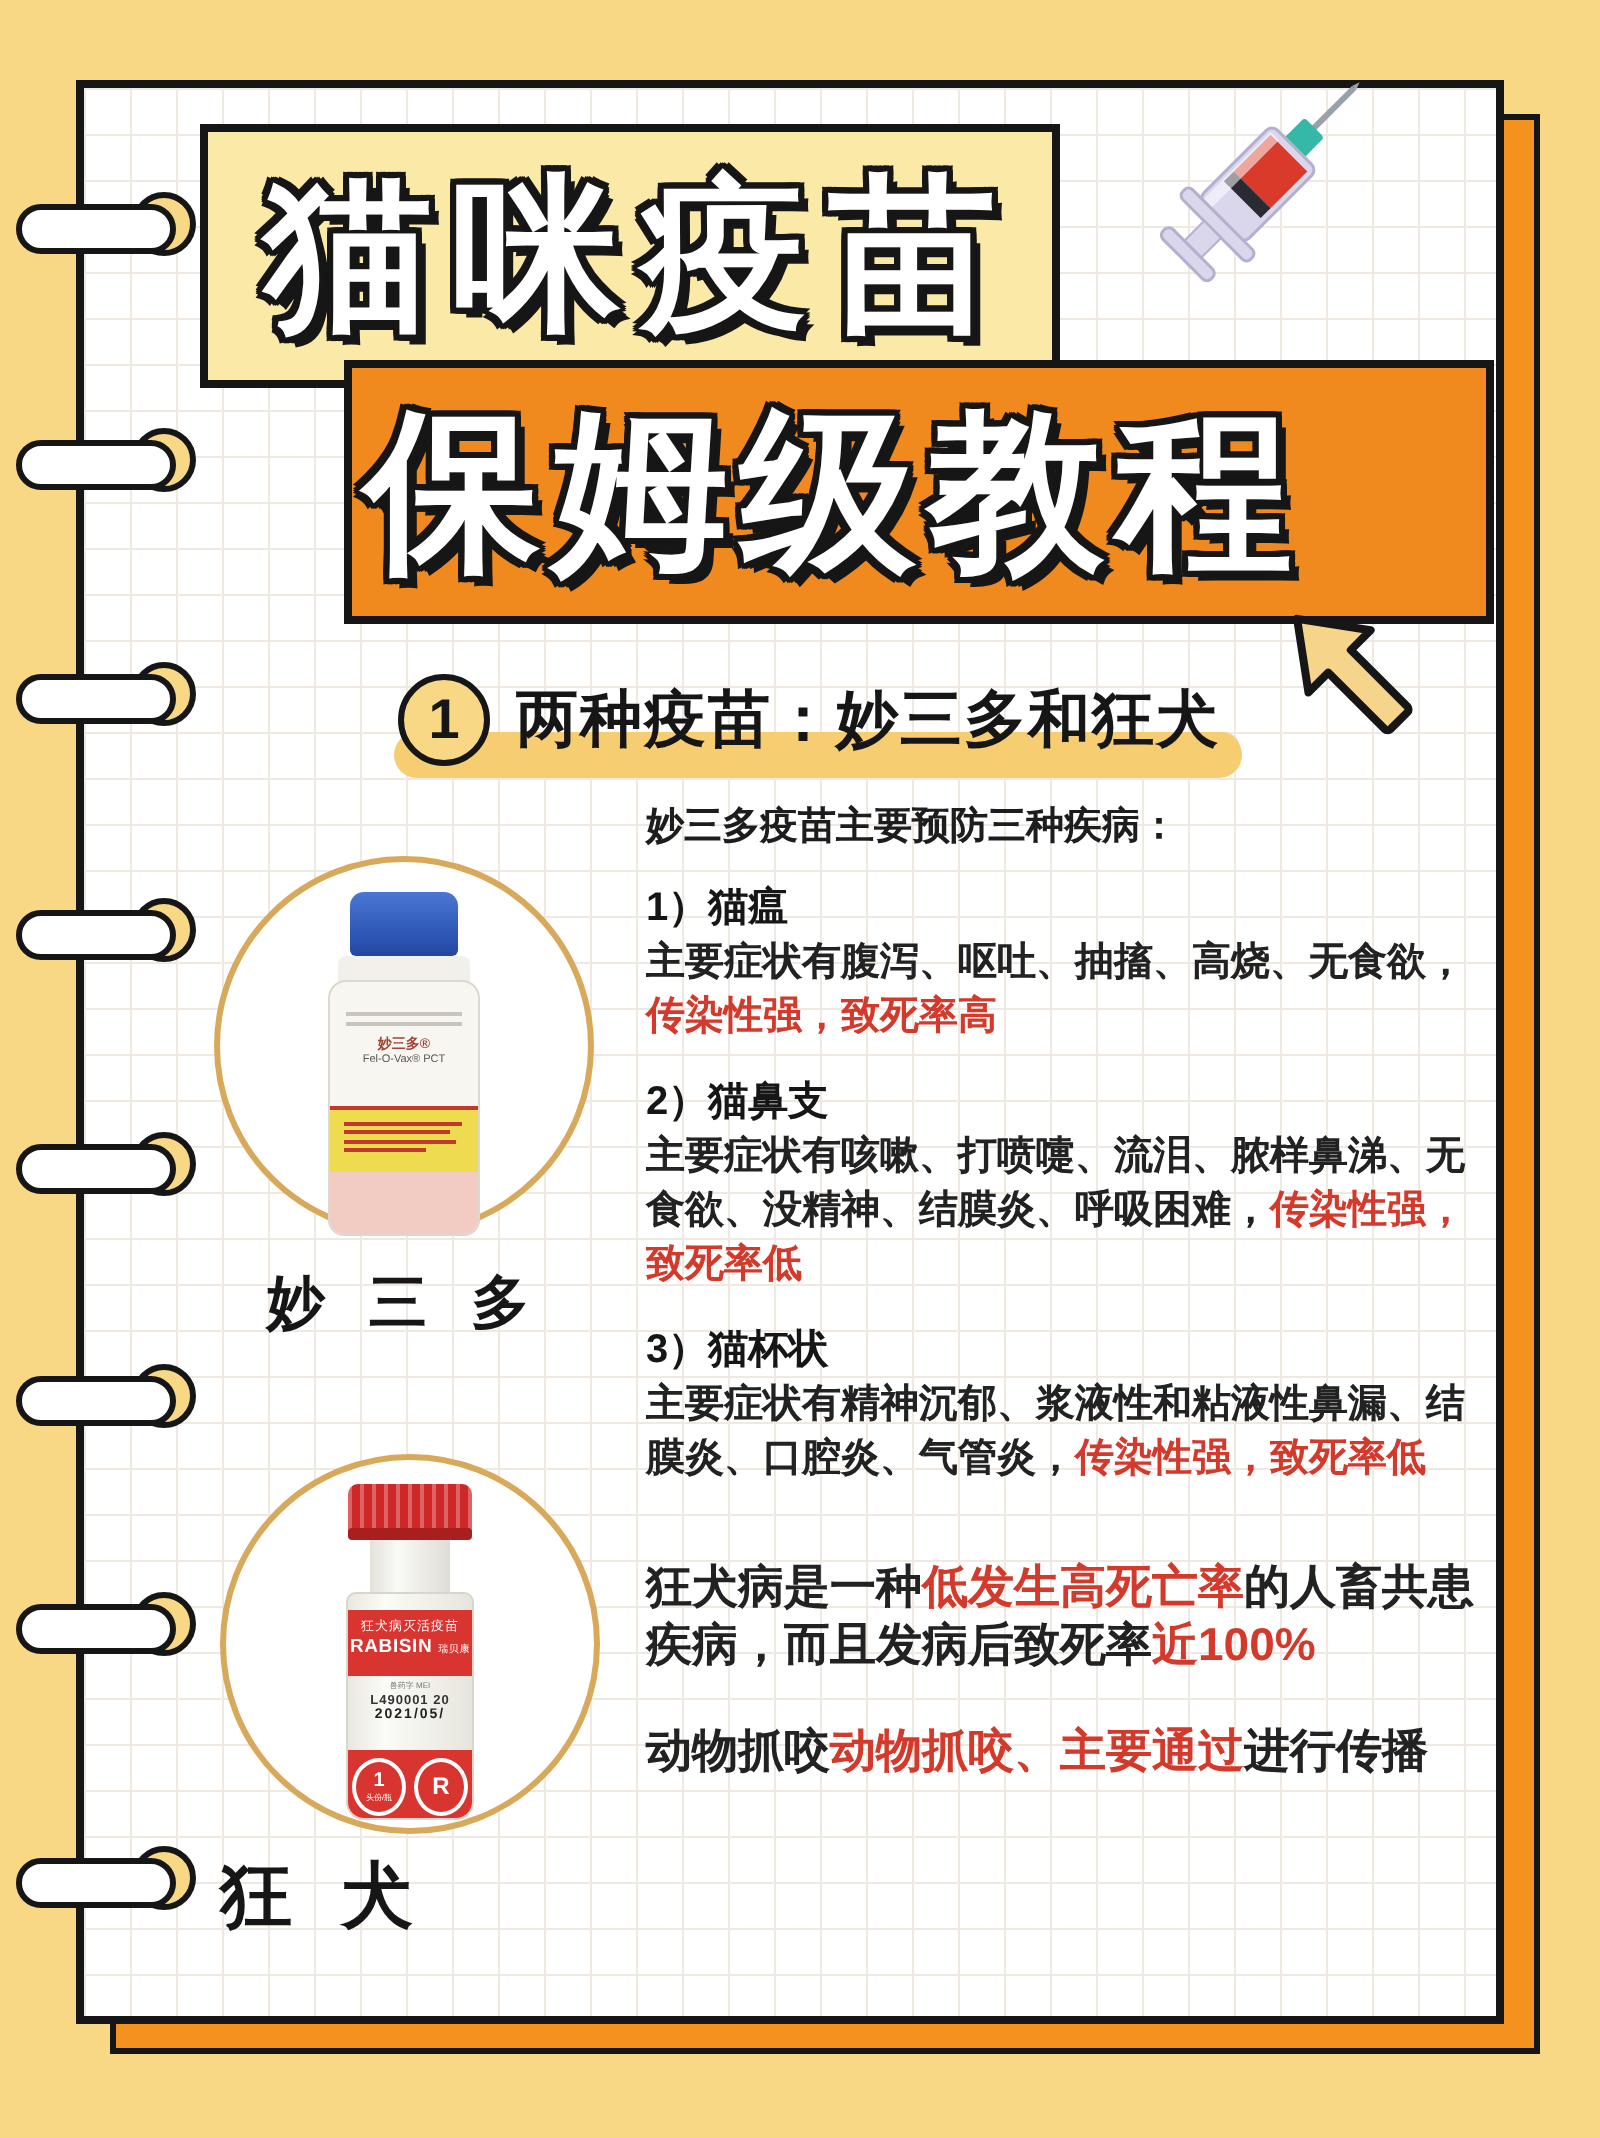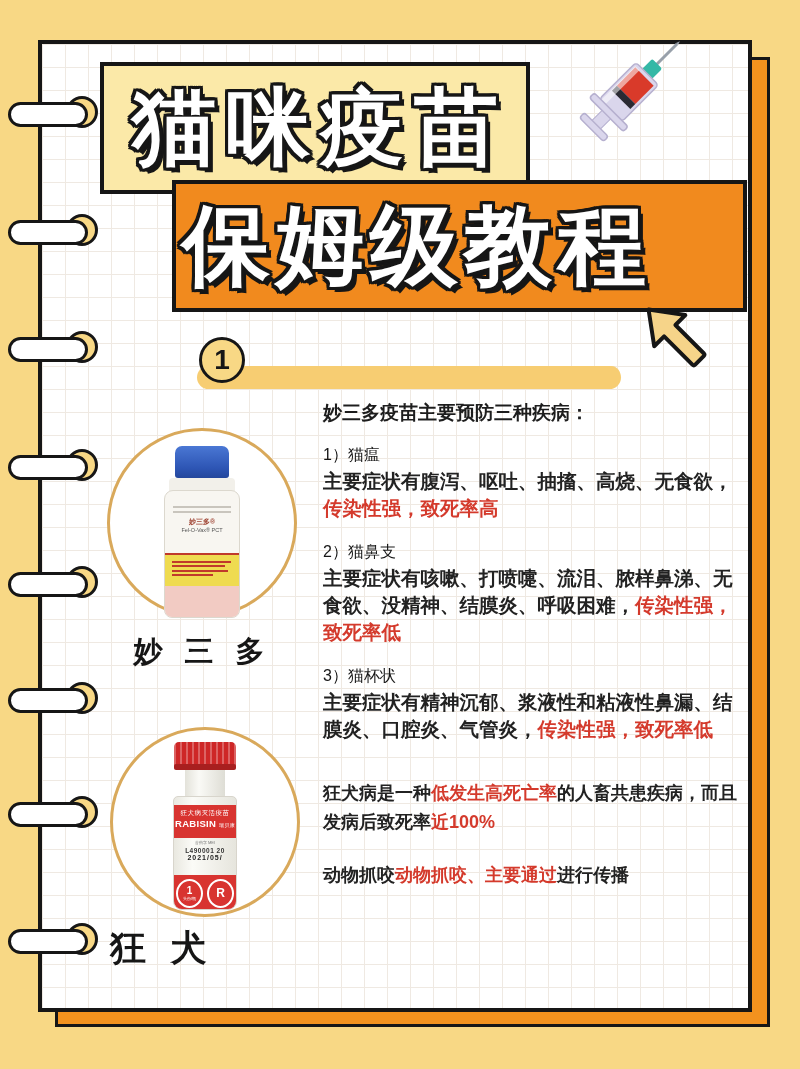--- a/index.html
+++ b/index.html
@@ -51,25 +51,25 @@
     font-size:28px;font-weight:bold;color:#161616;z-index:4;}
   .sec-highlight{position:absolute;left:197px;top:366px;width:424px;height:23px;background:#F7CD72;
     border-radius:12px;z-index:2;}
   .sec-title{position:absolute;left:258px;top:339px;font-size:31px;font-weight:bold;color:#161616;
     z-index:4;letter-spacing:1px;}
 
   .intro{position:absolute;left:323px;top:400px;font-size:19px;font-weight:bold;color:#1d1d1d;}
 
   .diseases{position:absolute;left:323px;top:441px;width:426px;font-size:19.5px;line-height:27px;}
   .disease{margin-bottom:16px;}
-  .d-name{font-weight:normal;color:#161616;font-size:16px;}
+  .d-name{font-weight:bold;color:#161616;font-size:20px;}
   .d-body{font-weight:600;color:#222;}
   .red{color:#D43A2C;font-weight:bold;margin-top:38px;}
 
-  .rabies{position:absolute;left:323px;top:779px;width:426px;font-size:18px;line-height:29px;
+  .rabies{position:absolute;left:323px;top:779px;width:426px;font-size:23px;line-height:29px;
     font-weight:600;color:#222;}
   .rabies .p2{margin-top:24px;}
 
   
   .circle1{position:absolute;left:107px;top:428px;width:190px;height:190px;border-radius:50%;
     background:#fff;border:3px solid #D9A95B;z-index:3;}
   .circle2{position:absolute;left:110px;top:727px;width:190px;height:190px;border-radius:50%;
     background:#fff;border:3px solid #D9A95B;z-index:3;}
   .caption1{position:absolute;left:107px;top:632px;width:190px;text-align:center;font-size:29px;
     font-weight:bold;color:#161616;font-family:"DejaVu Serif",serif;letter-spacing:6px;z-index:3;}
@@ -190,20 +190,21 @@
         <path d="M22 0 L0 30 L14 30 L14 70 a2 2 0 0 0 2 2 L28 72 a2 2 0 0 0 2 -2 L30 30 L44 30 Z" fill="#F6D489" stroke="#161616" stroke-width="4" stroke-linejoin="round"></path>
       </g>
     </svg>
   </div>
   <div class="deco-dot"></div>
 
   <div class="sec-highlight"></div>
   <div class="sec-circle">
     <span>1</span>
   </div>
+  <div class="sec-title">两种疫苗：妙三多和狂犬</div>
 
   <div class="intro">妙三多疫苗主要预防三种疾病：</div>
 
   <div class="diseases">
     <div class="disease">
       <div class="d-name">1）猫瘟</div>
       <div class="d-body"><span>主要症状有腹泻、呕吐、抽搐、高烧、无食欲，</span><span class="red">传染性强，致死率高</span></div>
     </div>
     <div class="disease">
       <div class="d-name">2）猫鼻支</div>

